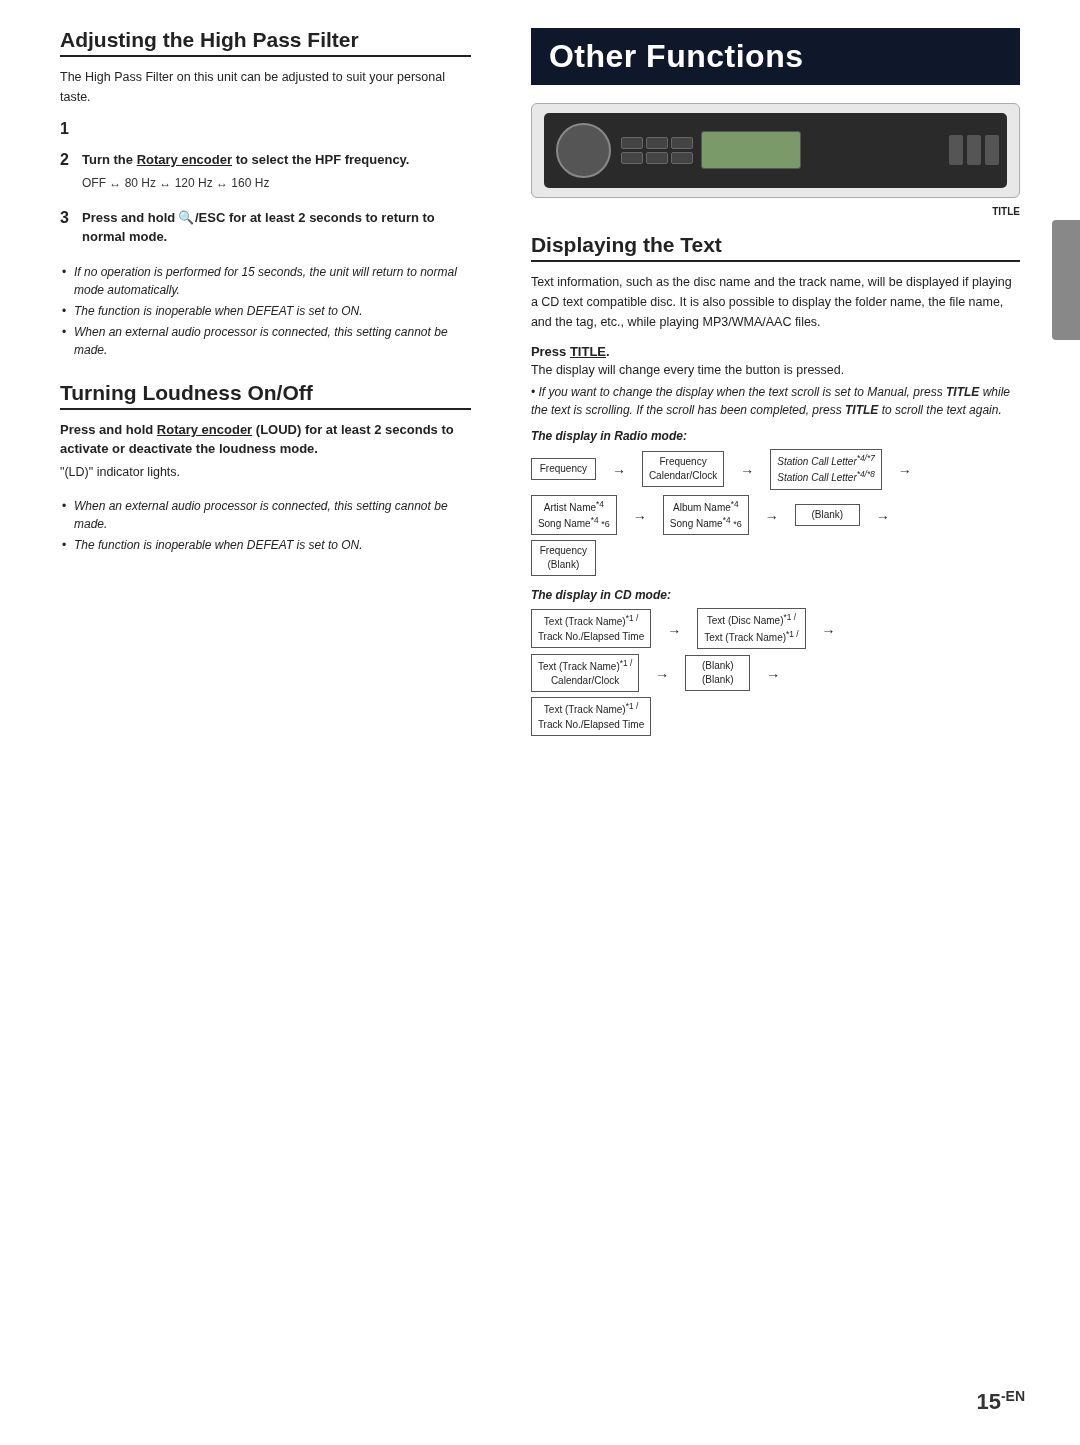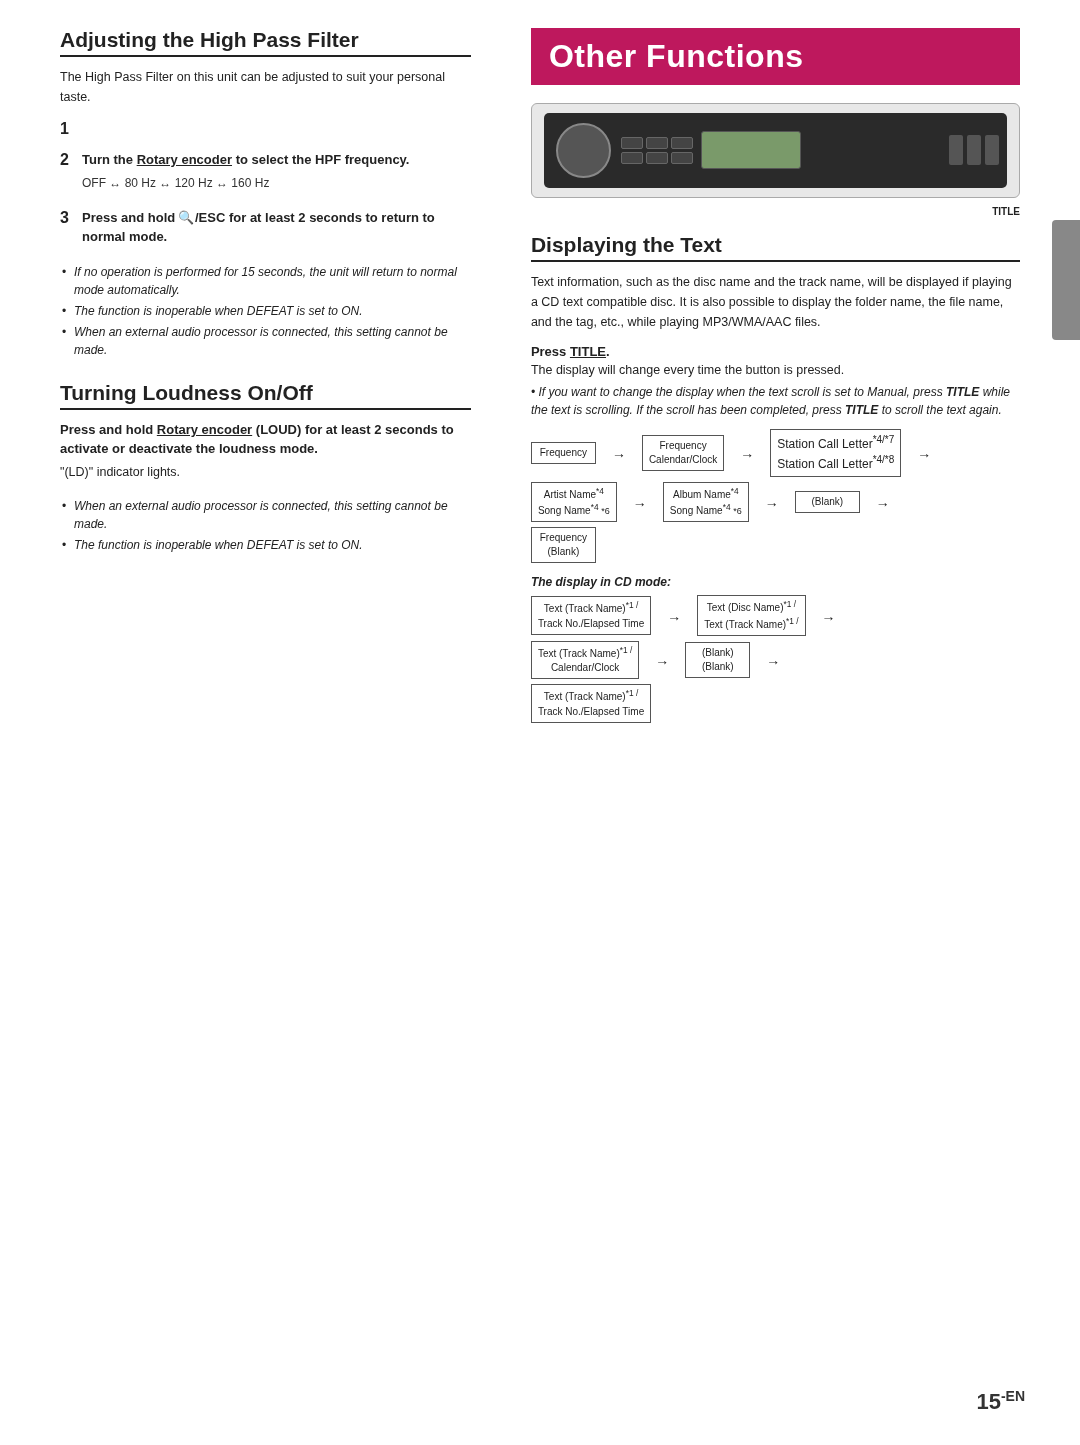--- a/index.html
+++ b/index.html
@@ -39,21 +39,21 @@
     }
 
     
     .right-column {
       width: 520px;
       padding-left: 20px;
     }
 
     
     .other-functions-header {
-      background: #be185d;
+      background: #0f172a;
       color: #fff;
       font-size: 32px;
       font-weight: bold;
       padding: 10px 18px;
       margin-bottom: 18px;
       letter-spacing: 0.5px;
       display: inline-block;
       width: 100%;
     }
 
@@ -396,27 +396,28 @@
         <h2>Displaying the Text</h2>
       </div>
 
       <p class="intro-text">Text information, such as the disc name and the track name, will be displayed if playing a CD text compatible disc. It is also possible to display the folder name, the file name, and the tag, etc., while playing MP3/WMA/AAC files.</p>
 
       <p class="press-title">Press <span style="font-weight:bold; text-decoration:underline;">TITLE</span>.</p>
       <p style="font-size:12.5px; margin-bottom:6px;">The display will change every time the button is pressed.</p>
 
       <p class="display-note">• If you want to change the display when the text scroll is set to Manual, press <strong>TITLE</strong> while the text is scrolling. If the scroll has been completed, press <strong>TITLE</strong> to scroll the text again.</p>
 
+      <p class="flow-diagram-label">The display in Radio mode:</p>
 
       <div class="flow-row">
         <div class="flow-box">Frequency</div>
         <span class="flow-arrow">→</span>
         <div class="flow-box">Frequency<br>Calendar/Clock</div>
         <span class="flow-arrow">→</span>
-        <div class="flow-box" style="font-size:12px;">Station Call Letter<sup>*4/*7</sup><br>Station Call Letter<sup>*4/*8</sup></div>
+        <div class="flow-box" style="font-size:10px;font-style:italic;">Station Call Letter<sup>*4/*7</sup><br>Station Call Letter<sup>*4/*8</sup></div>
         <span class="flow-arrow">→</span>
       </div>
 
       <div class="flow-row">
         <div class="flow-box" style="font-size:10px;">Artist Name<sup>*4</sup><br>Song Name<sup>*4</sup> <span style="font-size:9px;">*6</span></div>
         <span class="flow-arrow">→</span>
         <div class="flow-box" style="font-size:10px;">Album Name<sup>*4</sup><br>Song Name<sup>*4</sup> <span style="font-size:9px;">*6</span></div>
         <span class="flow-arrow">→</span>
         <div class="flow-box">(Blank)</div>
         <span class="flow-arrow">→</span>

